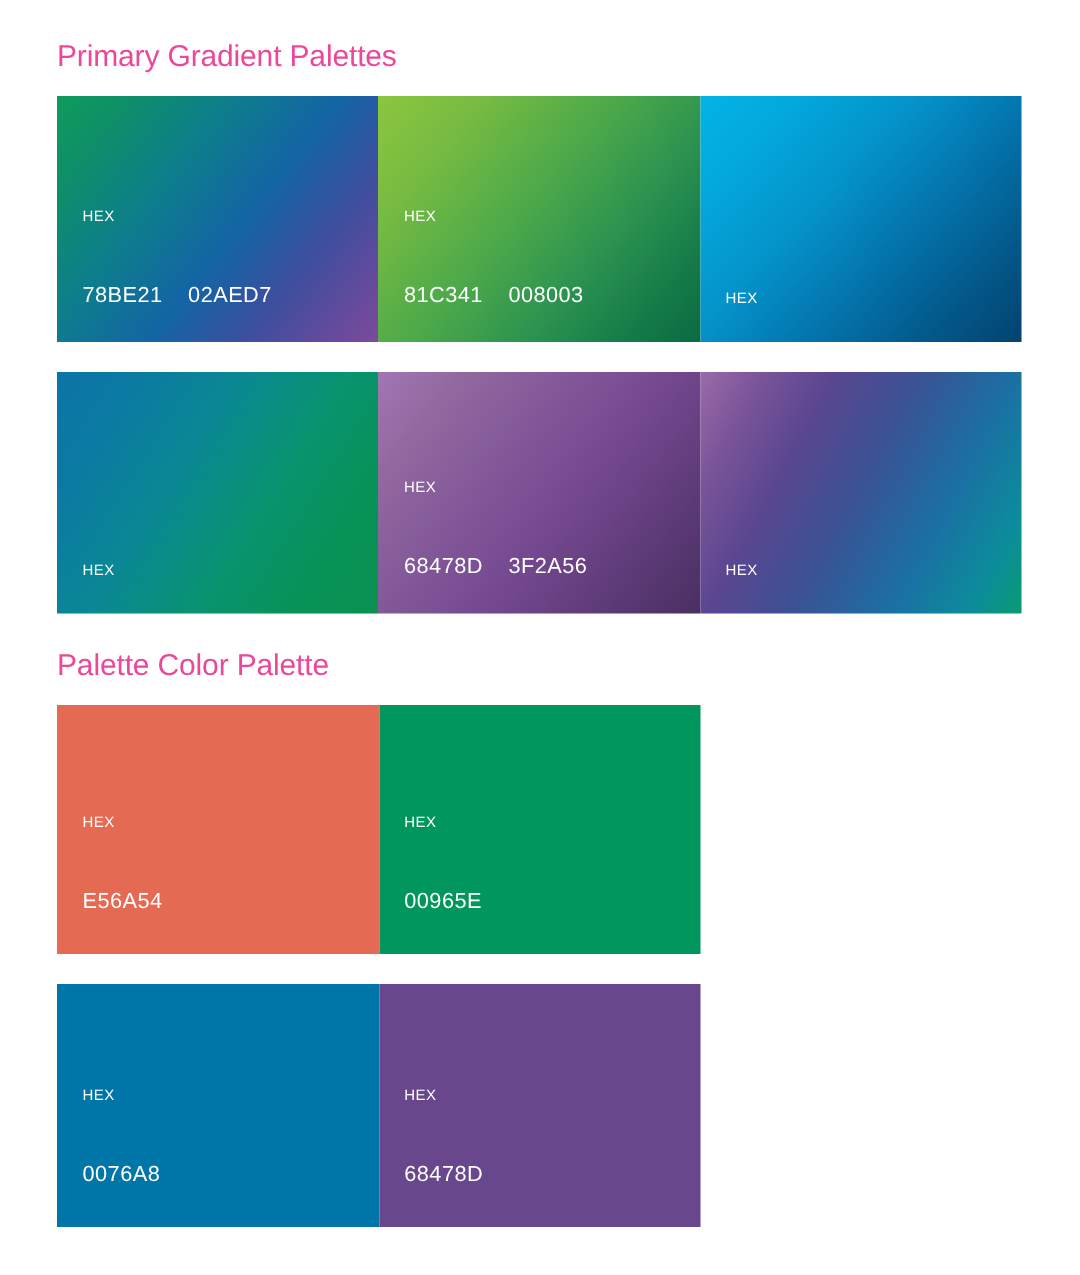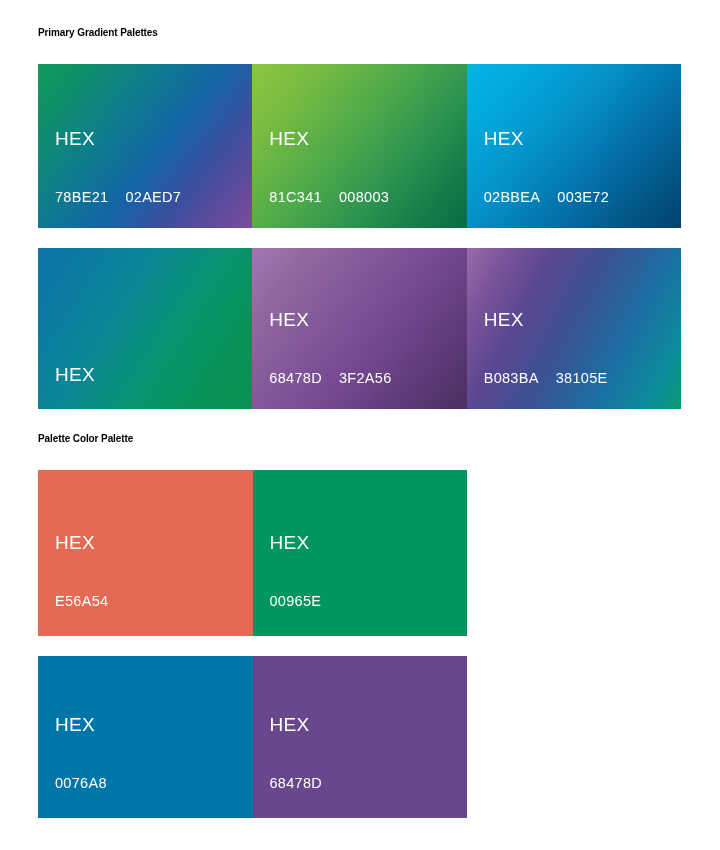--- a/index.html
+++ b/index.html
@@ -22,24 +22,24 @@
     width: 720px;
     height: 850px;
     background: #ffffff;
     overflow: hidden;
   }
 
   
   .section-heading {
     position: absolute;
     left: 38px;
-    font-size: 10px;
-    font-weight: bold;
+    font-size: 20px;
+    font-weight: normal;
     letter-spacing: -0.1px;
-    color: #000000;
+    color: #ec4899;
     line-height: 1;
     white-space: nowrap;
   }
   #heading-gradients { top: 28px; }
   #heading-solids    { top: 434px; }
 
   
   .swatch-row {
     position: absolute;
     left: 38px;
@@ -63,21 +63,21 @@
     position: absolute;
     left: 17px;
     bottom: 21px;
     color: #ffffff;
     line-height: 1.38;
     white-space: nowrap;
     pointer-events: none;
   }
   .swatch-label .hex-tag {
     display: block;
-    font-size: 19px;
+    font-size: 10px;
     font-weight: normal;
     letter-spacing: 0.3px;
   }
   .swatch-label .hex-values {
     display: block;
     font-size: 14.5px;
     font-weight: normal;
     letter-spacing: 0.3px;
   }
   .swatch-label .hex-values .hex-code {
@@ -110,41 +110,39 @@
       </div>
       <div class="swatch" style="background: linear-gradient(130deg, rgb(140, 198, 62) 0%, rgb(119, 187, 66) 20%, rgb(77, 169, 74) 45%, rgb(42, 145, 80) 68%, rgb(21, 122, 72) 86%, rgb(10, 107, 66) 100%);">
         <div class="swatch-label">
           <span class="hex-tag">HEX</span>
           <span class="hex-values"><span class="hex-code">81C341</span><span class="hex-code">008003</span></span>
         </div>
       </div>
       <div class="swatch" style="background: linear-gradient(133deg, rgb(3, 180, 230) 0%, rgb(3, 168, 220) 18%, rgb(4, 146, 201) 40%, rgb(4, 114, 171) 62%, rgb(3, 88, 137) 82%, rgb(2, 66, 111) 100%);">
         <div class="swatch-label">
           <span class="hex-tag">HEX</span>
-          <span class="hex-values"><span class="hex-code">02BBEA</span><span class="hex-code">003E72</span></span>
         </div>
       </div>
     </div>
 
   <div class="swatch-row" id="gradient-row-2">
       <div class="swatch" style="background: linear-gradient(122deg, rgb(11, 116, 168) 0%, rgb(11, 123, 162) 18%, rgb(10, 135, 149) 38%, rgb(9, 147, 111) 62%, rgb(8, 146, 87) 82%, rgb(10, 145, 80) 100%);">
         <div class="swatch-label">
           <span class="hex-tag">HEX</span>
         </div>
       </div>
       <div class="swatch" style="background: linear-gradient(128deg, rgb(160, 119, 181) 0%, rgb(146, 105, 159) 16%, rgb(131, 89, 154) 36%, rgb(116, 72, 143) 58%, rgb(93, 58, 120) 80%, rgb(74, 47, 98) 100%);">
         <div class="swatch-label">
           <span class="hex-tag">HEX</span>
           <span class="hex-values"><span class="hex-code">68478D</span><span class="hex-code">3F2A56</span></span>
         </div>
       </div>
       <div class="swatch" style="background: linear-gradient(118deg, rgb(154, 107, 168) 0%, rgb(122, 84, 153) 14%, rgb(90, 70, 145) 30%, rgb(60, 81, 147) 48%, rgb(27, 111, 164) 70%, rgb(12, 140, 155) 88%, rgb(10, 154, 114) 100%);">
         <div class="swatch-label">
           <span class="hex-tag">HEX</span>
-          <span class="hex-values"><span class="hex-code">B083BA</span><span class="hex-code">38105E</span></span>
         </div>
       </div>
     </div>
 
   <div class="section-heading" id="heading-solids">Palette Color Palette</div>
 
   <div class="swatch-row" id="solid-row-1">
       <div class="swatch" style="background: rgb(229, 106, 84);">
         <div class="swatch-label">
           <span class="hex-tag">HEX</span>

